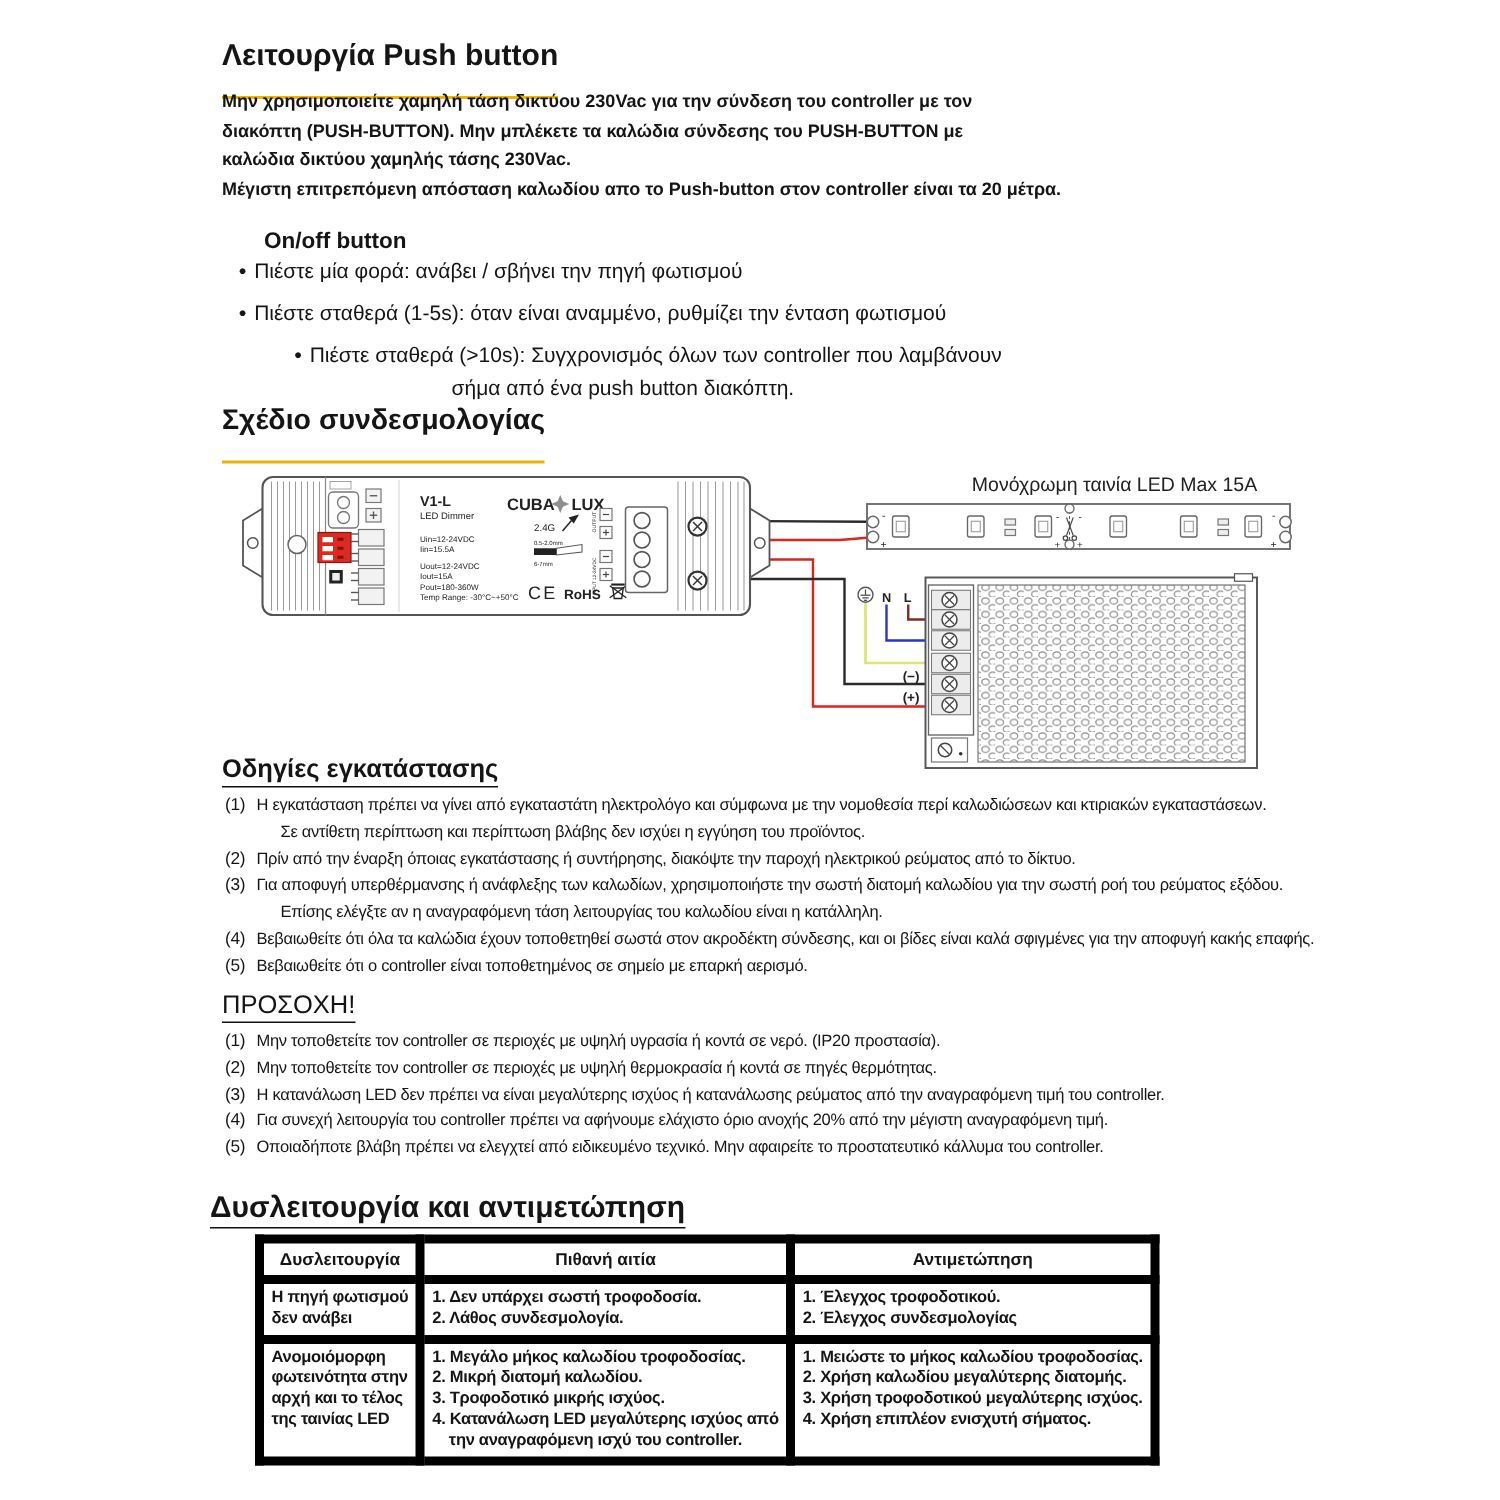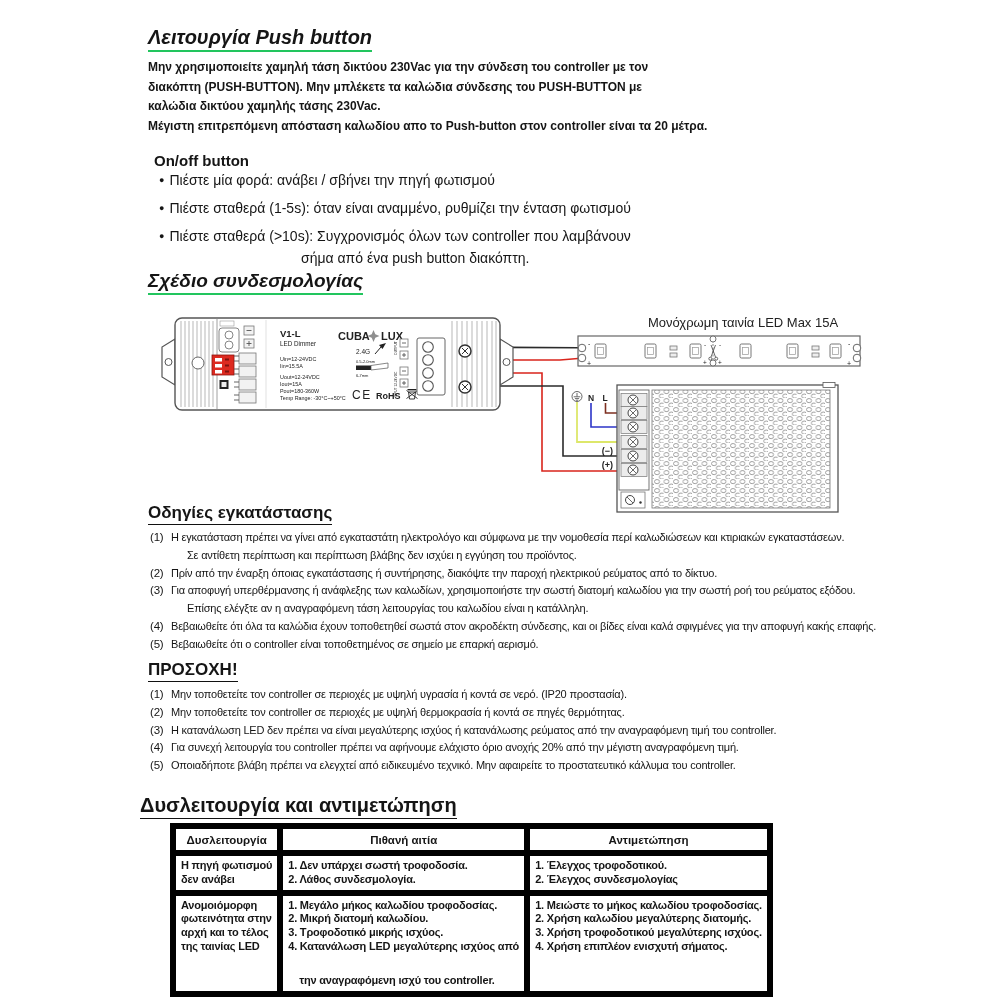--- a/index.html
+++ b/index.html
@@ -1,60 +1,60 @@
 <!DOCTYPE html>
 <html><head>
 <meta charset="utf-8">
 <style>
   html,body{margin:0;padding:0;}
   body{width:1000px;height:1000px;background:#fff;position:relative;overflow:hidden;
        font-family:"Liberation Sans",sans-serif;color:#151515;}
   .abs{position:absolute;white-space:nowrap;}
-  .h-underline{border-bottom:2px solid #22c55e;padding-bottom:1px;display:inline-block;font-style:italic;}
+  .h-underline{border-bottom:2px solid #eab308;padding-bottom:15px;display:inline-block;}
   .h-underline2{border-bottom:1.6px solid #111;padding-bottom:1px;display:inline-block;}
   .title{left:148px;top:26px;font-size:20px;font-weight:bold;}
   .intro{left:148px;top:58px;font-size:12px;font-weight:bold;line-height:19.6px;}
-  .onoff-h{left:154px;top:152px;font-size:15px;font-weight:bold;}
+  .onoff-h{left:176px;top:152px;font-size:15px;font-weight:bold;}
   .bullet{left:159px;font-size:14px;}
   .bullet .dot{font-size:9px;vertical-align:2px;margin-right:5px;}
   .bullet-cont{left:301px;font-size:14px;}
   .sec-h1{left:148px;top:270px;font-size:19px;font-weight:bold;}
   .sec-h2{left:148px;top:503px;font-size:17px;font-weight:bold;text-decoration:underline;}
-  .sec-h3{left:148px;top:660px;font-size:17px;font-weight:bold;}
+  .sec-h3{left:148px;top:660px;font-size:17px;font-weight:normal;}
   .sec-h4{left:140px;top:794px;font-size:20px;font-weight:bold;}
   .numlist{left:150px;font-size:11px;letter-spacing:-0.2px;line-height:17.8px;}
   .numlist .item{display:flex;}
   .numlist .num{width:21px;flex:0 0 21px;font-size:11.5px;}
   .numlist .cont{margin-left:16px;}
   .diagram-wrap{left:160px;top:308px;width:840px;height:210px;}
   table.ts{position:absolute;left:170px;top:823px;border-collapse:collapse;table-layout:fixed;}
   table.ts td,table.ts th{border:6px solid #000000;vertical-align:top;font-weight:bold;}
   table.ts th{font-size:11.5px;text-align:center;height:19px;padding:1px 2px;vertical-align:middle;}
   table.ts td{font-size:11px;letter-spacing:-0.2px;line-height:13.8px;padding:3px 5px;white-space:nowrap;overflow:hidden;}
   table.ts .c1{width:94px;} table.ts .c2{width:222px;} table.ts .c3{width:234px;}
-  table.ts .indent{margin-left:11px;margin-top:20px;}
+  table.ts .indent{margin-left:11px;}
   svg text{font-family:"Liberation Sans",sans-serif;fill:#222;}
 </style>
 </head>
 <body>
 
 <div class="abs title"><span class="h-underline">Λειτουργία Push button</span></div>
 
 <div class="abs intro">
   <div>Μην χρησιμοποιείτε χαμηλή τάση δικτύου 230Vac για την σύνδεση του controller με τον</div>
   <div>διακόπτη (PUSH-BUTTON). Μην μπλέκετε τα καλώδια σύνδεσης του PUSH-BUTTON με</div>
   <div>καλώδια δικτύου χαμηλής τάσης 230Vac.</div>
   <div>Μέγιστη επιτρεπόμενη απόσταση καλωδίου απο το Push-button στον controller είναι τα 20 μέτρα.</div>
 </div>
 
 <div class="abs onoff-h">On/off button</div>
 
 <div class="abs bullet" style="top:172px;"><span class="dot">●</span><span>Πιέστε μία φορά: ανάβει / σβήνει την πηγή φωτισμού</span></div>
 <div class="abs bullet" style="top:200px;"><span class="dot">●</span><span>Πιέστε σταθερά (1-5s): όταν είναι αναμμένο, ρυθμίζει την ένταση φωτισμού</span></div>
-<div class="abs bullet" style="top:228px;"><span class="dot">●</span><span>Πιέστε σταθερά (&gt;10s): Συγχρονισμός όλων των controller που λαμβάνουν</span></div>
+<div class="abs bullet" style="top:228px;margin-left:37px;"><span class="dot">●</span><span>Πιέστε σταθερά (&gt;10s): Συγχρονισμός όλων των controller που λαμβάνουν</span></div>
 <div class="abs bullet-cont" style="top:250px;">σήμα από ένα push button διακόπτη.</div>
 
 <div class="abs sec-h1"><span class="h-underline">Σχέδιο συνδεσμολογίας</span></div>
 
 <div class="abs diagram-wrap">
 <svg viewBox="0 0 840 210" width="840" height="210" xmlns="http://www.w3.org/2000/svg">
   <defs>
     <pattern id="holes" x="0" y="0" width="9.5" height="9" patternUnits="userSpaceOnUse">
       <ellipse cx="3" cy="2.6" rx="2.5" ry="2.1" fill="none" stroke="#8a8a8a" stroke-width="0.8"></ellipse>
       <ellipse cx="7.8" cy="7.1" rx="2.5" ry="2.1" fill="none" stroke="#8a8a8a" stroke-width="0.8"></ellipse>

